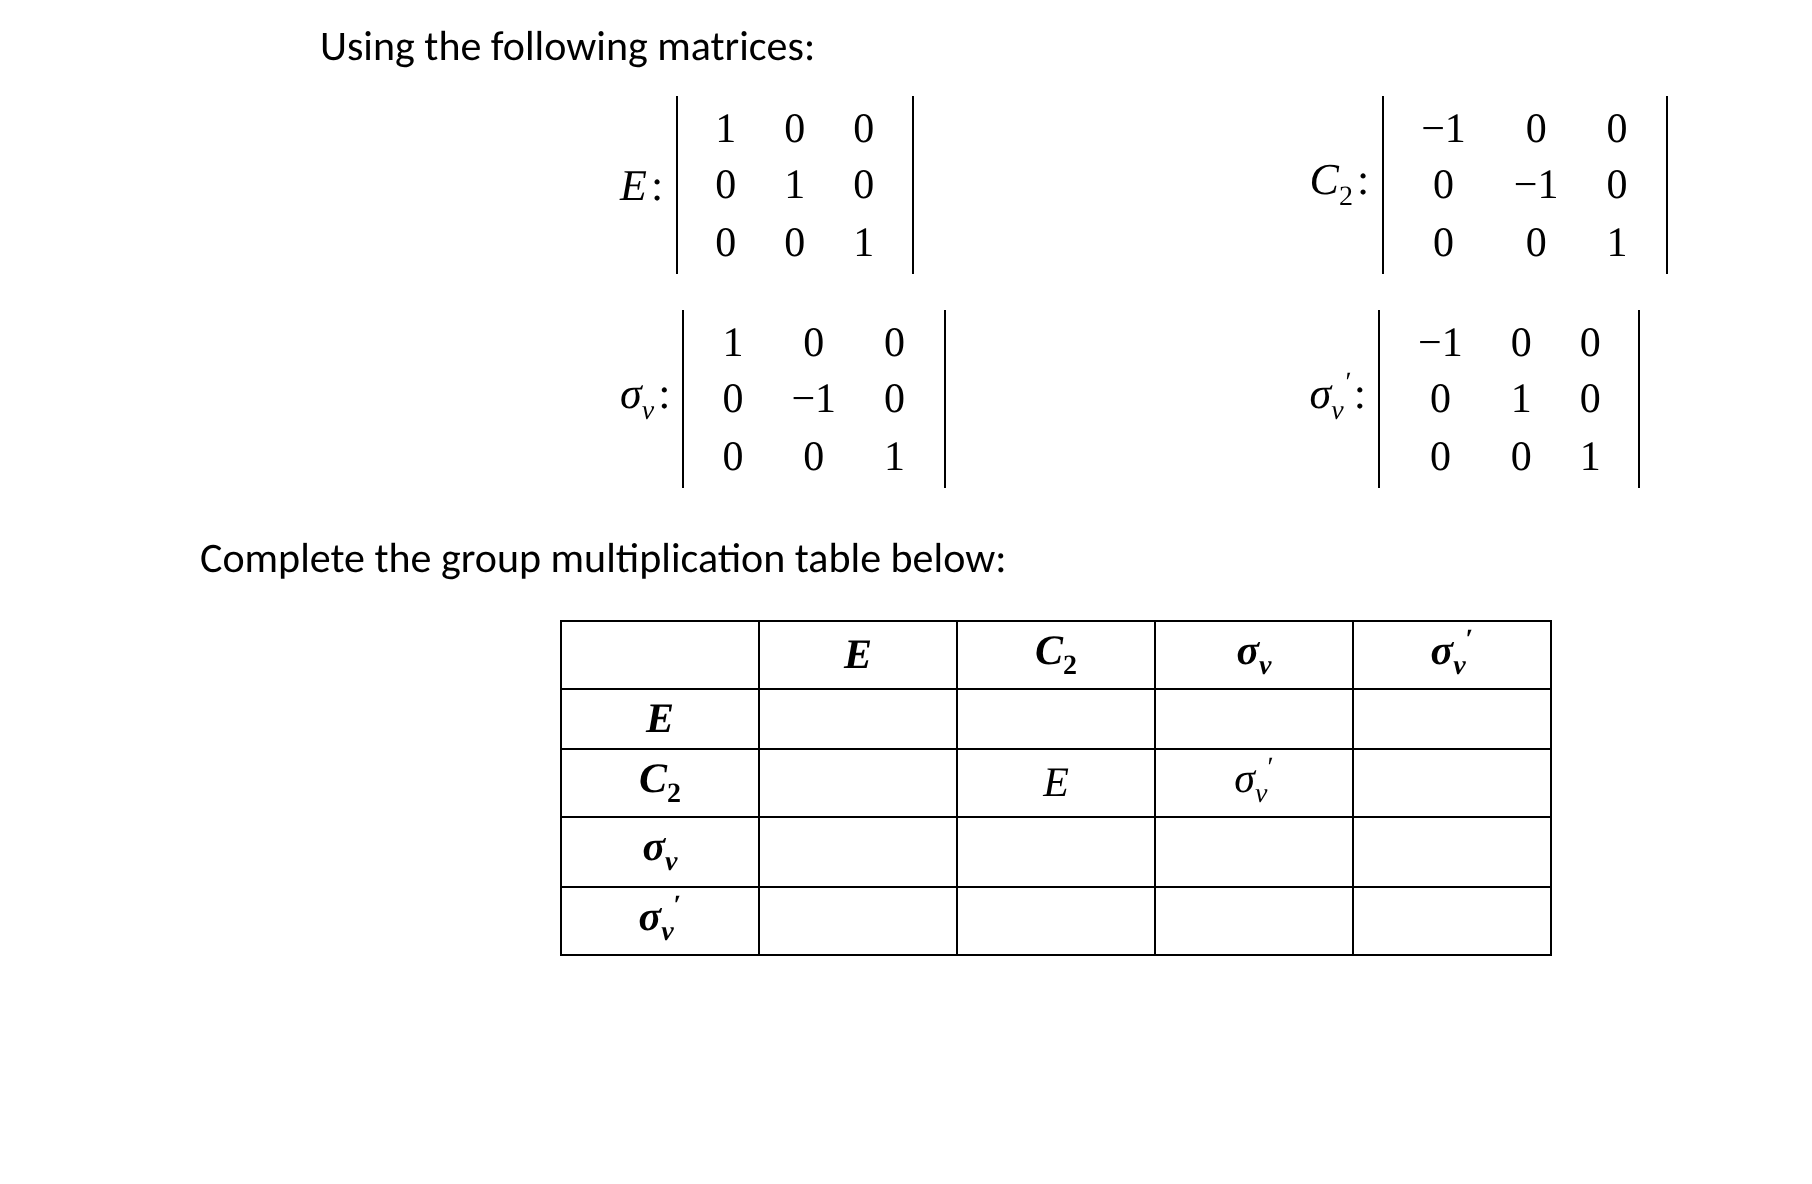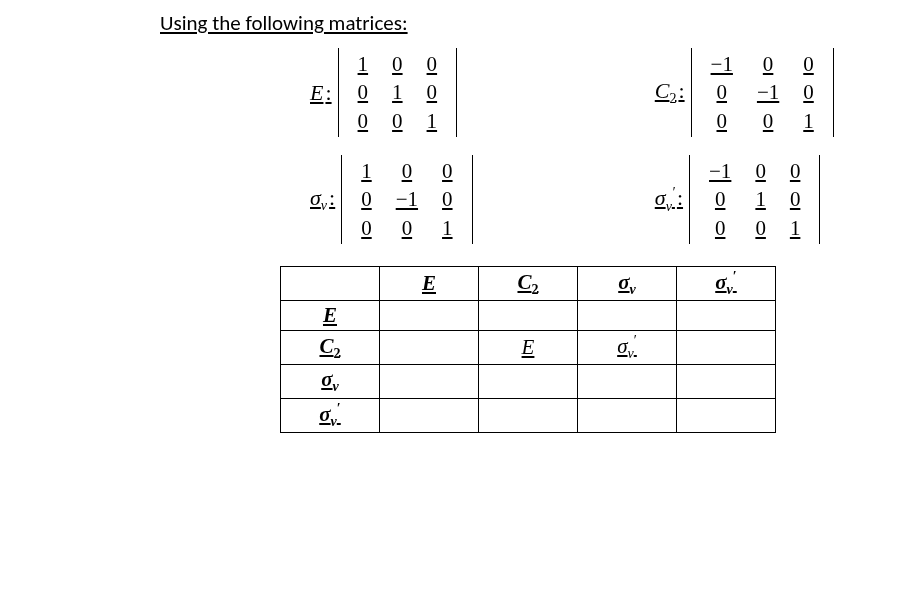--- a/index.html
+++ b/index.html
@@ -8,21 +8,20 @@
     font-family: Calibri, "Segoe UI", Arial, sans-serif;
     font-size: 20px;
     color: #000;
     background: #fff;
     width: 906px;
     height: 592px;
     box-sizing: border-box;
   }
   .page {
     padding: 10px 0 16px 160px;
-    text-decoration: underline;
   }
   .prompt {
     font-size: 21px;
     margin-bottom: 12px;
   }
   .matrix-grid {
     display: grid;
     grid-template-columns: auto auto;
     grid-template-rows: auto auto;
     column-gap: 110px;
@@ -220,20 +219,21 @@
                 <td>0</td>
                 <td>1</td>
               </tr>
         </tbody>
           </table>
       </span>
     </div>
 
   </div>
 
+  <div class="instr">Complete the group multiplication table below:</div>
 
   <div class="mult-wrap">
     <table class="mult">
       <tbody>
           <tr>
         <th class="corner"></th>
         <th><span class="hdr"><span class="mi">E</span></span></th>
         <th><span class="hdr"><span class="mi">C</span><span class="sub">2</span></span></th>
         <th><span class="hdr"><span class="mi">σ</span><span class="subi">v</span></span></th>
         <th><span class="hdr"><span class="mi">σ</span><span class="subi">v</span><span class="sup">′</span></span></th>

